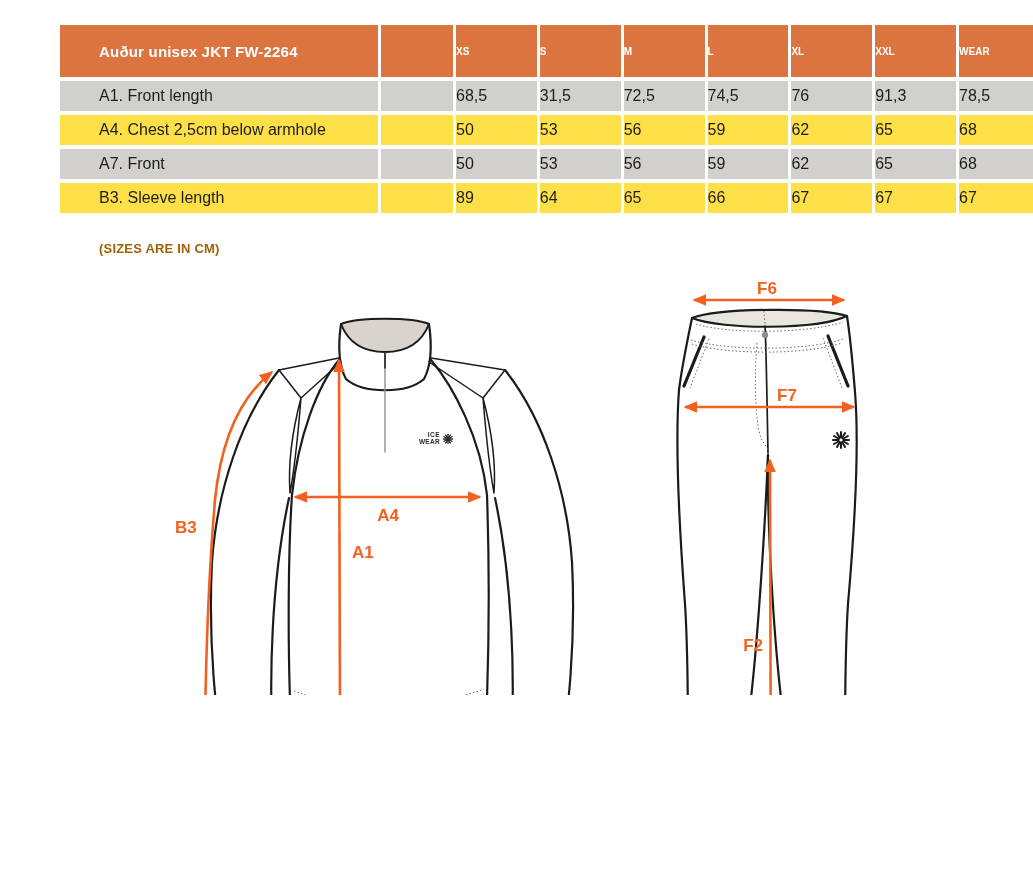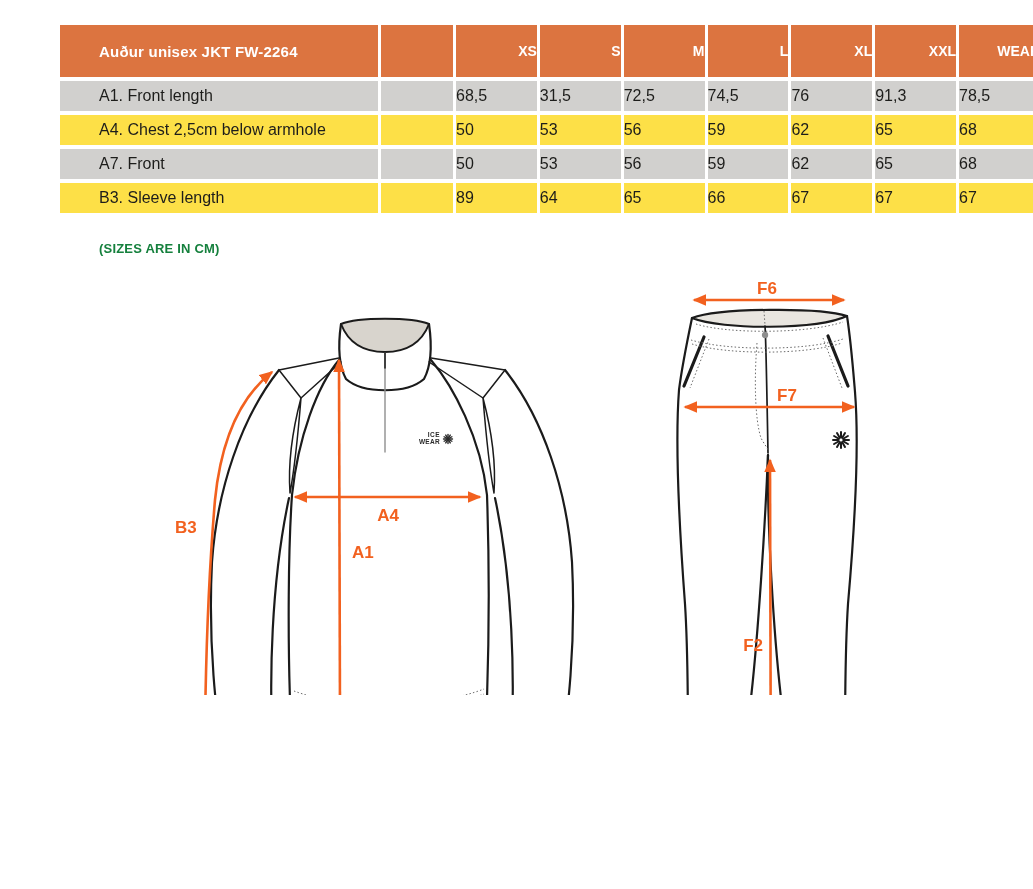--- a/index.html
+++ b/index.html
@@ -7,31 +7,31 @@
   .page{position:relative;width:1033px;height:695px;background:#fff;overflow:hidden;margin-left:27px;}
 
   
   table.size-table{
     position:absolute;left:30px;top:21px;width:986px;
     border-collapse:separate;border-spacing:3px 4px;table-layout:fixed;
   }
   col.c-label{width:318px;} col.c-empty{width:72px;}
   th.hd{
     background:#DC7440;color:#fff;height:52px;font-weight:bold;
-    font-size:14px;text-align:right;padding:0;
+    font-size:10px;text-align:left;padding:0;
   }
   th.hd.title{text-align:left;padding-left:39px;font-size:15px;letter-spacing:.2px;}
   td{height:30px;font-size:16px;color:#1d1d1b;padding:0;}
   tbody tr.r-dark td{background:#D1D0CE;}
   tbody tr.r-light td{background:#fde047;}
   td.lbl{text-align:left;padding-left:39px;}
   td.val{text-align:left;}
 
   .note{
-    position:absolute;left:72px;top:241px;color:#15803d;
+    position:absolute;left:72px;top:241px;color:#a16207;
     font-size:13px;font-weight:700;letter-spacing:.2px;
   }
 
   
   svg.jacket{position:absolute;left:140px;top:290px;width:450px;height:485px;}
   svg.pants{position:absolute;left:640px;top:280px;width:250px;height:600px;}
   .meas-label{font-family:"Liberation Sans",sans-serif;font-size:17px;font-weight:600;fill:#F2611F;}
   .logo-txt{font-family:"Liberation Sans",sans-serif;font-weight:bold;fill:#2a2a2a;}
 </style>
 </head>

